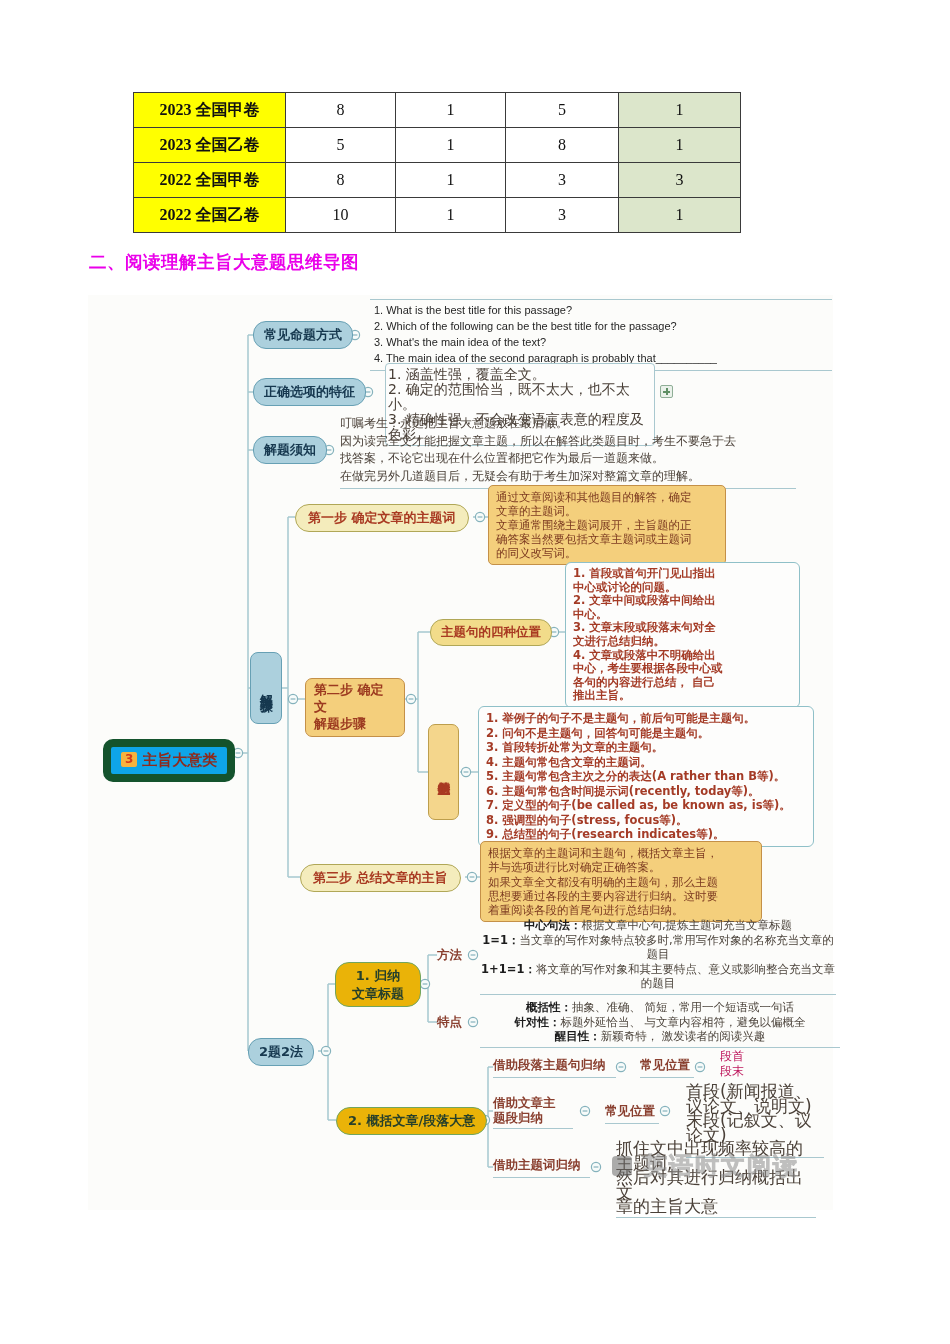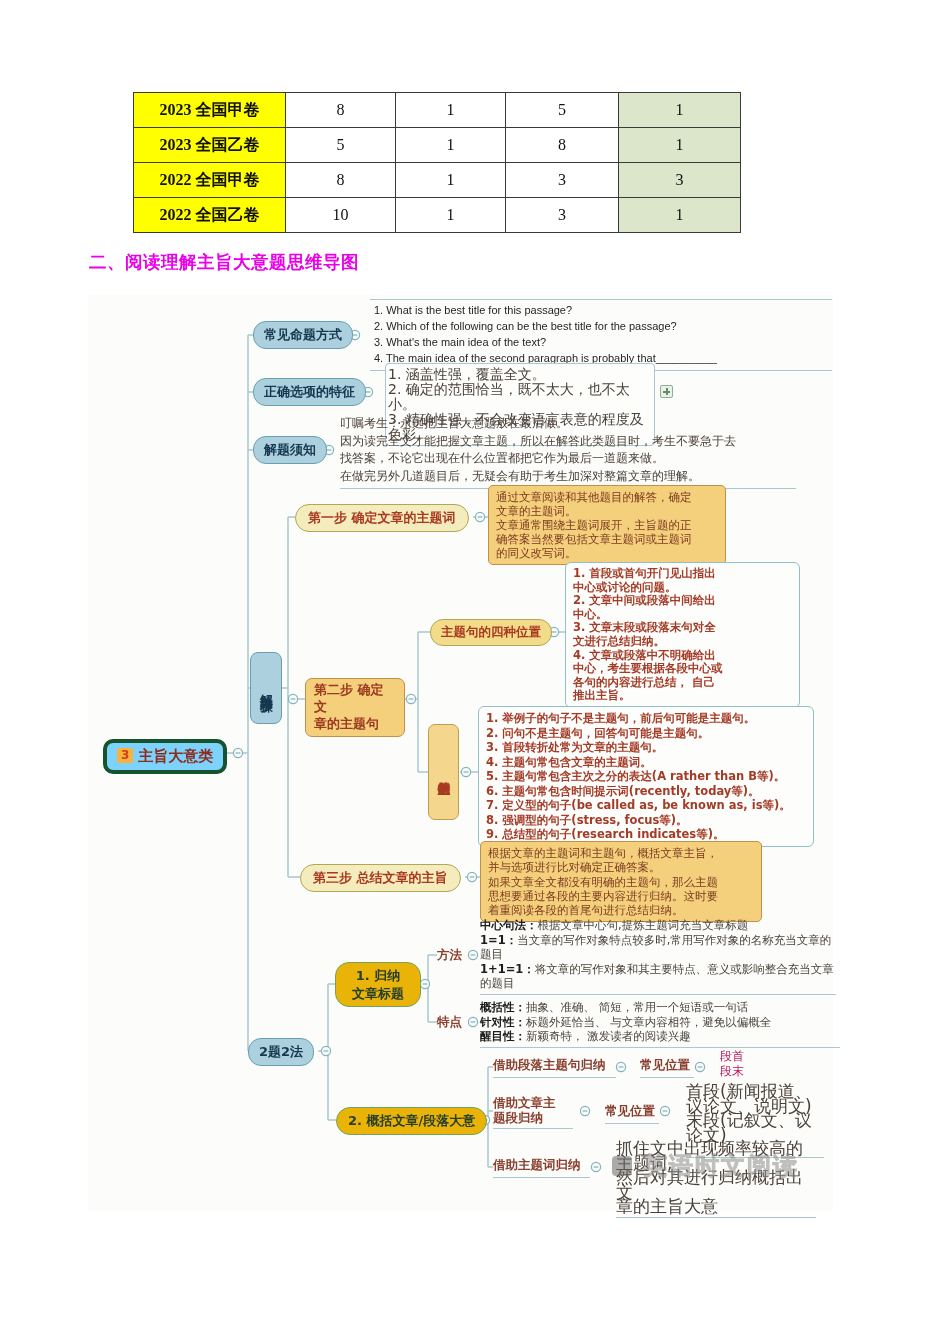--- a/index.html
+++ b/index.html
@@ -84,39 +84,39 @@
     background:#fdfdfc; border:1.5px solid #8fc0c8; border-radius:6px;
     color:#a43b26; font-size:11.5px;
     padding:4px 7px; white-space:pre-line; z-index:2;font-weight:bold;
   }
   .pill-green {
     background:#eab308; border:1.5px solid #71a55e; border-radius:14px;
     color:#27402a; font-weight:bold; font-size:13px;
     padding:4px 11px; white-space:pre-line; z-index:2; text-align:center; line-height:1.35;
   }
   .pill-root {
-    background:#7dd3fc; border:4px solid #14532d; border-radius:10px;
+    background:#0ea5e9; border:8px solid #14532d; border-radius:10px;
     color:#8e2a1c; font-weight:bold; font-size:15px;
     padding:4px 10px; white-space:nowrap; z-index:2;
   }
   .pill-root .badge {
     display:inline-block; background:#f7b33e; color:#d43a1a;
     font-size:12px; line-height:15px; padding:0 4px; margin-right:5px;
     border-radius:2px; vertical-align:2px;
   }
   .content { white-space:pre-line; color:#4a4038; z-index:2; }
   .mono { font-family:Liberation Sans, sans-serif; color:#262626; }
   .bt { border-top:1.5px solid #a9c8cf; }
   .bb { border-bottom:1.5px solid #a9c8cf; }
   .framed { border:1.5px solid #a9c8cf; border-radius:4px; background:#fdfdfc; }
   .twig {
     color:#8a4030; font-weight:bold; font-size:12.5px; z-index:2;
     white-space:pre-line; padding-bottom:3px;
   }
-  .kv { line-height:14.5px; }
+  .kv { line-height:14.5px;text-align:center; }
   .kv .k { font-weight:bold; color:#1c1c1c; }
   .kv .v { color:#4c443c; }
 
   .plus-btn {
     position:absolute; width:13px; height:13px; z-index:3;
     background:#eaf1ea; border:1px solid #8fae96; border-radius:2px;
   }
   .plus-btn::before, .plus-btn::after {
     content:""; position:absolute; background:#5f8f64;
   }
@@ -319,21 +319,21 @@
   <div class="abs vpill-blue" style="left:162px; top:357px; height:72px;">解题步骤</div>
 
   <div class="abs pill-cream" style="left:207px; top:209px;">第一步  确定文章的主题词</div>
   <div class="abs box-yellow" style="left:400px; top:190px; width:238px;">通过文章阅读和其他题目的解答，确定
 文章的主题词。
 文章通常围绕主题词展开，主旨题的正
 确答案当然要包括文章主题词或主题词
 的同义改写词。</div>
 
   <div class="abs box-step2" style="left:217px; top:383px; width:100px;">第二步  确定文
-章的主题句</div>
+解题步骤</div>
 
   <div class="abs pill-yellow" style="left:342px; top:324px;">主题句的四种位置</div>
   <div class="abs box-white" style="left:477px; top:267px; width:235px; line-height:13.6px;">1. 首段或首句开门见山指出
 中心或讨论的问题。
 2. 文章中间或段落中间给出
 中心。
 3. 文章末段或段落末句对全
 文进行总结归纳。
 4. 文章或段落中不明确给出
 中心，考生要根据各段中心或

